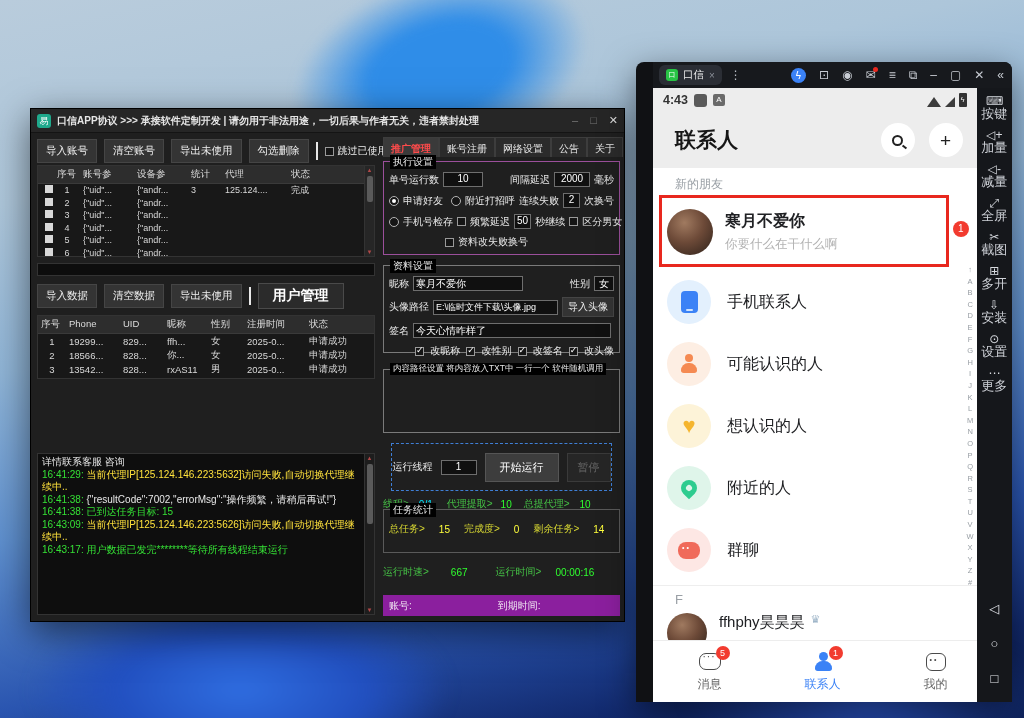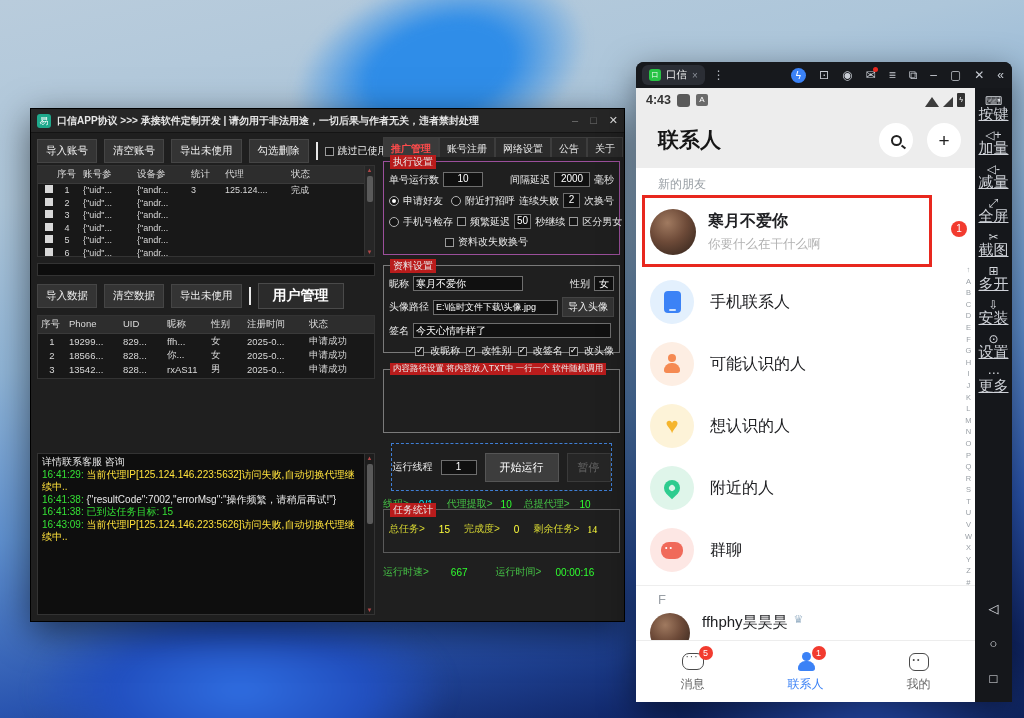--- a/index.html
+++ b/index.html
@@ -59,56 +59,56 @@
 
   .logbox { position:absolute; left:0; top:316px; width:338px; height:162px; background:#0e0e0e; border:1px solid #333; padding:2px 14px 2px 4px; font-size:10px; line-height:12.5px; overflow:hidden; }
   .logline .lt { color:#35e035; }
   .c-white { color:#e8e8e8; } .c-yellow { color:#ffe23c; } .c-green { color:#35e035; }
 
   .rtabs { display:flex; height:20px; }
   .rtab { background:#2b2b2b; border:1px solid #3d3d3d; border-bottom:none; color:#e8e8e8; font-size:10px; padding:4px 7px; white-space:nowrap; cursor:pointer; }
   .rtab.active { background:#3a3a3a; color:#ff4b4b; font-weight:bold; }
 
   .grp { position:absolute; left:0; width:237px; border:1px solid #7a7a7a; padding:10px 5px 4px 5px; }
-  .grp .legend { position:absolute; top:-7px; left:6px; background:#b91c1c; padding:0 3px; font-size:10px; color:#e8e8e8; white-space:nowrap; }
+  .grp .legend { position:absolute; top:-7px; left:6px; background:#000000; padding:0 3px; font-size:10px; color:#e8e8e8; white-space:nowrap; }
   .grp.exec { top:24px; height:94px; border-color:#9b4f9b; }
   .frow { display:flex; align-items:center; gap:4px; margin-bottom:6px; font-size:10px; color:#e8e8e8; white-space:nowrap; }
   .tin { background:#101010; border:1px solid #6e6e6e; color:#fff; font-size:10px; text-align:center; height:15px; padding:0 2px; }
   .tinl { text-align:left; }
   .grp.profile { top:128px; height:88px; }
   .grp.content { top:232px; height:64px; }
   .grp.content .legend { font-size:8.5px; }
   .runbox { position:absolute; left:8px; top:306px; width:221px; height:48px; border:1px dashed #3f7fd6; display:flex; align-items:center; justify-content:center; gap:8px; font-size:10px; color:#e8e8e8; }
   .startbtn { background:#3d3d3d; border:1px solid #555; color:#fff; font-size:11px; padding:6px 14px; cursor:pointer; }
   .pausebtn { background:#262626; border:1px solid #3a3a3a; color:#666; font-size:11px; padding:6px 10px; }
   .statrow { position:absolute; left:0; width:237px; display:flex; align-items:center; font-size:10px; white-space:nowrap; }
   .lbl-g { color:#45c045; } .val-cy { color:#00e5ff; } .val-g { color:#2fff2f; } .lbl-y { color:#d8d832; } .val-y { color:#ffff3c; }
   .grp.task { top:372px; height:44px; border-color:#5a5a5a; padding-top:12px; }
   .purplebar { position:absolute; left:0; top:458px; width:237px; height:21px; background:#8b1f9e; color:#f0e6f2; font-size:10px; display:flex; align-items:center; padding:0 6px; }
   .purplebar .exp { margin-left:86px; }
 
   
   .emu { position:absolute; left:636px; top:62px; width:376px; height:640px; background:#101114; z-index:2;
-    border-radius:8px 8px 0 0; box-shadow:0 10px 34px rgba(0,0,0,.5); overflow:hidden; }
+    border-radius:8px 8px 0 0; box-shadow:0 10px 34px rgba(0,0,0,.5); overflow:hidden;padding-left:17px; }
   .etitle { height:26px; background:#17191d; display:flex; align-items:center; padding:0 8px 0 6px; }
   .etab { display:flex; align-items:center; gap:5px; background:#2b2e35; border-radius:6px; height:20px; padding:0 7px; }
   .etab .appic { width:12px; height:12px; border-radius:3px; background:#28c445; color:#fff; font-size:7px; line-height:12px; text-align:center; }
   .etab .tname { font-size:10.5px; color:#eee; }
   .etab .tclose { font-size:10px; color:#8a8f98; }
   .emore { color:#b8bcc4; font-size:12px; margin:0 8px; letter-spacing:1px; }
   .eicons { flex:1; display:flex; align-items:center; justify-content:flex-end; gap:13px; }
   .eic { color:#c9cdd4; font-size:12px; line-height:1; position:relative; cursor:pointer; }
   .eic.flash { width:15px; height:15px; border-radius:50%; background:#3b82f6; color:#fff; font-size:10px; text-align:center; line-height:15px; }
   .eic.mail::after { content:""; position:absolute; right:-2px; top:-2px; width:5px; height:5px; border-radius:50%; background:#e8281e; }
   .ebody { display:flex; height:614px; }
   .phone { width:339px; background:#fff; position:relative; overflow:hidden; }
   .esb { width:37px; background:#15171b; display:flex; flex-direction:column; align-items:center; padding-top:6px; }
   .tool { display:flex; flex-direction:column; align-items:center; margin-bottom:9px; cursor:pointer; }
   .tool .tg { color:#d8dbe0; font-size:12px; line-height:14px; }
-  .tool .tl { color:#cfd2d8; font-size:15px; line-height:11px;text-decoration:underline; }
+  .tool .tl { color:#cfd2d8; font-size:13px; line-height:11px; }
   .anav { margin-top:auto; display:flex; flex-direction:column; align-items:center; gap:20px; padding-bottom:16px; }
   .anav span { color:#e0e3e8; font-size:13px; cursor:pointer; }
 
   .pstatus { height:24px; background:#ededed; display:flex; align-items:center; padding:0 10px; gap:6px; }
   .clock { font-size:12.5px; color:#333; font-weight:bold; }
   .sq { width:13px; height:13px; background:#5a5a5a; border-radius:3px; }
   .abox { width:12px; height:12px; background:#6a6a6a; border-radius:2px; color:#fff; font-size:8px; line-height:12px; text-align:center; }
   .sic { margin-left:auto; display:flex; align-items:flex-end; gap:4px; }
   .wifi { width:0; height:0; border-left:7px solid transparent; border-right:7px solid transparent; border-bottom:10px solid #3c3c3c; }
   .signal { width:0; height:0; border-left:10px solid transparent; border-bottom:10px solid #3c3c3c; }
@@ -342,20 +342,21 @@
           <div class="logline"><span class="lt"></span> <span class="c-white">详情联系客服  咨询</span></div>
 
           <div class="logline"><span class="lt">16:41:29:</span> <span class="c-yellow">当前代理IP[125.124.146.223:5632]访问失败,自动切换代理继续中..</span></div>
 
           <div class="logline"><span class="lt">16:41:38:</span> <span class="c-white">{"resultCode":7002,"errorMsg":"操作频繁，请稍后再试!"}</span></div>
 
           <div class="logline"><span class="lt">16:41:38:</span> <span class="c-green">已到达任务目标: 15</span></div>
 
           <div class="logline"><span class="lt">16:43:09:</span> <span class="c-yellow">当前代理IP[125.124.146.223:5626]访问失败,自动切换代理继续中..</span></div>
 
+          <div class="logline"><span class="lt">16:43:17:</span> <span class="c-green">用户数据已发完********等待所有线程结束运行</span></div>
         </div>
       <div class="sbar" style="background:#1d1d1d;">
         <span class="ar">▲</span>
         <span class="thumb" style="height:60px;"></span>
         <span class="trackfill"></span>
         <span class="ar">▼</span>
       </div>
     </div>
   </div>
 
@@ -459,31 +460,35 @@
     </div>
 
     <div class="grp task">
       <span class="legend">任务统计</span>
       <div class="frow" style="margin-bottom:0;">
         <span class="lbl-y">总任务&gt;</span>
         <span class="val-y" style="margin:0 10px;">15</span>
         <span class="lbl-y">完成度&gt;</span>
         <span class="val-y" style="margin:0 10px;">0</span>
         <span class="lbl-y">剩余任务&gt;</span>
-        <span class="val-y" style="margin-left:4px;font-family:Liberation Serif, serif;">14</span>
+        <span class="val-y" style="margin-left:10px;">14</span>
       </div>
     </div>
 
     <div class="statrow" style="top:428px;">
       <span class="lbl-g">运行时速&gt;</span>
       <span class="val-g" style="margin:0 28px 0 22px;">667</span>
       <span class="lbl-g">运行时间&gt;</span>
       <span class="val-g" style="margin-left:14px;">00:00:16</span>
     </div>
 
+    <div class="purplebar">
+      <span>账号:</span>
+      <span class="exp">到期时间:</span>
+    </div>
   </div>
 </div>
 
 <div class="emu">
   <div class="etitle">
     <div class="etab">
       <span class="appic">口</span>
       <span class="tname">口信</span>
       <span class="tclose">×</span>
     </div>

